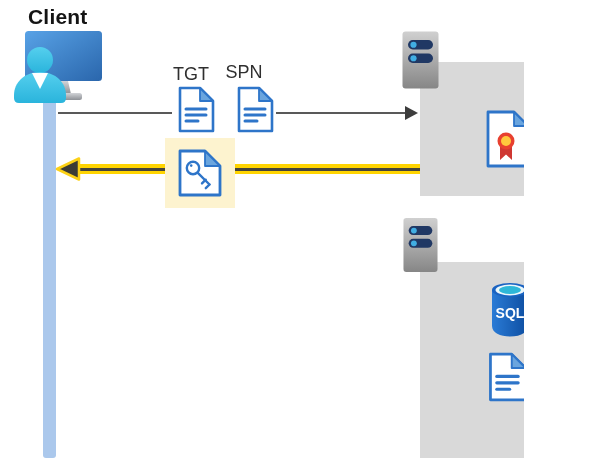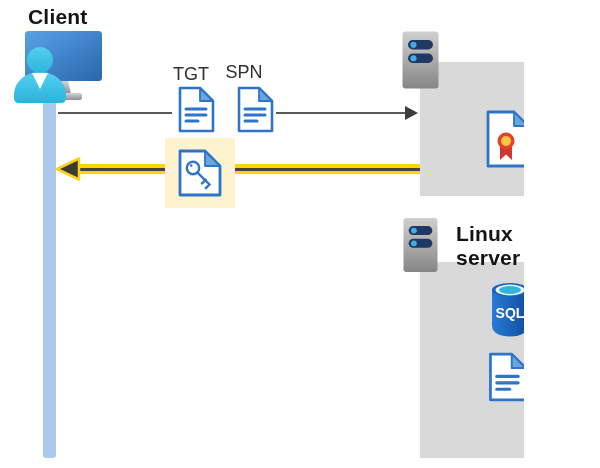--- a/index.html
+++ b/index.html
@@ -99,21 +99,20 @@
     <polygon points="47,50 58,50 61,63 44,63" fill="url(#stdG)"></polygon>
     <rect x="35" y="62" width="37" height="7" rx="2.5" fill="url(#stdG)"></rect>
     <circle cx="30" cy="29" r="13" fill="url(#perG)"></circle>
     <path d="M30 41 C14 41 4 52 4 64 L4 67 Q4 72 9 72 L51 72 Q56 72 56 67 L56 64 C56 52 46 41 30 41 Z" fill="url(#perG)"></path>
     <polygon points="22,42 38,42 30,58" fill="#ffffff"></polygon>
   </svg>
 
   <div class="abs title client-label">Client</div>
   <div class="abs ticket-label tgt-label">TGT</div>
   <div class="abs ticket-label spn-label">SPN</div>
-  <div class="abs title linux-label">Linux server</div>
 
   <svg class="abs doc-tgt" viewBox="0 0 37 47">
     <path d="M2 2 H22 L35 15 V45 H2 Z" fill="#ffffff" stroke="#2e75c9" stroke-width="2.6" stroke-linejoin="round"></path>
     <path d="M22 2 V15 H35 Z" fill="#6aa5de" stroke="#2e75c9" stroke-width="1.8" stroke-linejoin="round"></path>
     <line x1="8" y1="23" x2="28" y2="23" stroke="#2e75c9" stroke-width="3" stroke-linecap="round"></line>
     <line x1="8" y1="29" x2="28" y2="29" stroke="#2e75c9" stroke-width="3" stroke-linecap="round"></line>
     <line x1="8" y1="35" x2="20" y2="35" stroke="#2e75c9" stroke-width="3" stroke-linecap="round"></line>
   </svg>
 
   <svg class="abs doc-spn" viewBox="0 0 37 47">

